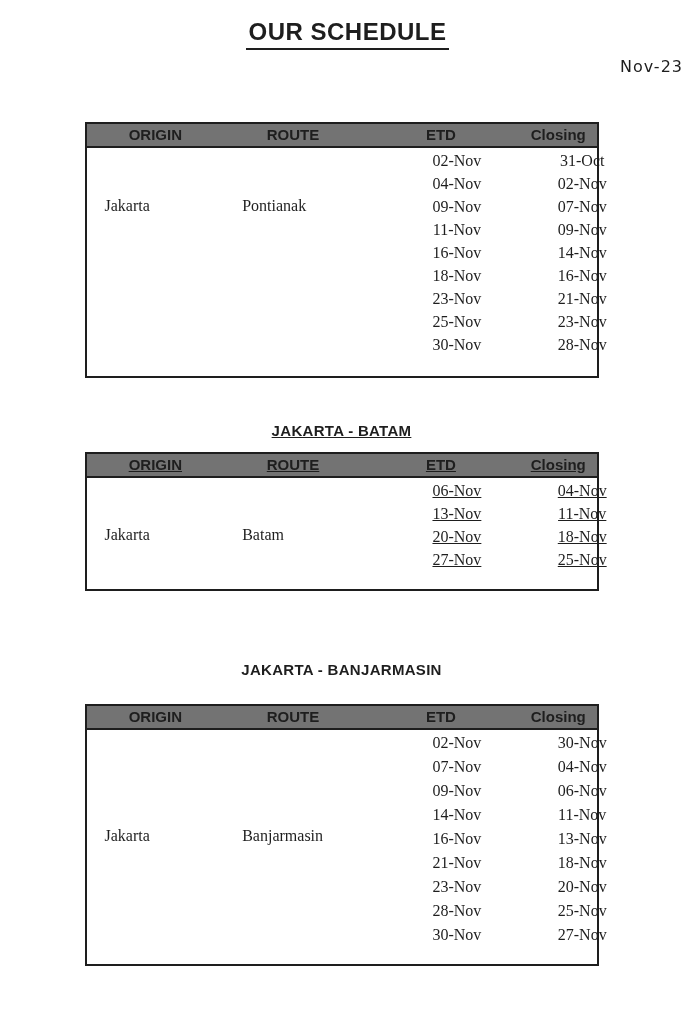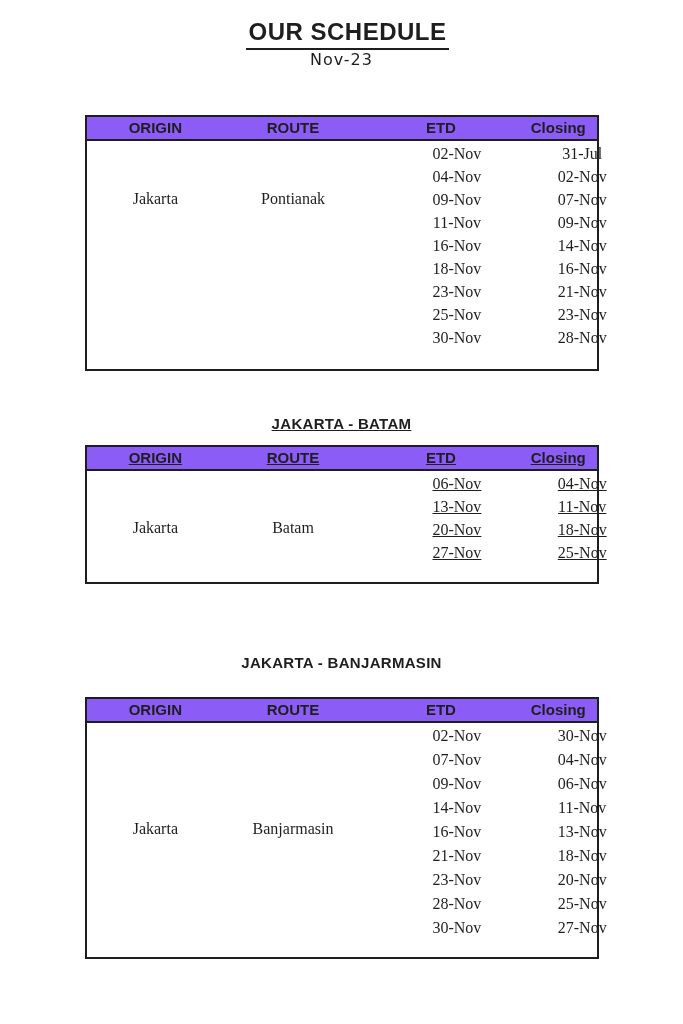--- a/index.html
+++ b/index.html
@@ -21,21 +21,22 @@
     font-weight: bold;
     letter-spacing: 0.5px;
   }
   .doc-title .underline {
     display: inline-block;
     border-bottom: 2.5px solid #1e1e1e;
     padding: 0 2px 2px 2px;
     margin-left: 12px;
   }
   .doc-subtitle {
-    text-align: center;
+    margin-top: 7px;
+    text-align: right;
     font-family: cursive, "DejaVu Sans", sans-serif;
     font-size: 16px;
     letter-spacing: 1px;
   }
   .section { text-align: center; }
   .section-title {
     margin: 0;
     font-size: 15px;
     font-weight: bold;
     letter-spacing: 0.3px;
@@ -50,42 +51,42 @@
   .tbl {
     width: 510px;
     margin-left: auto;
     margin-right: auto;
     border: 2px solid #1e1e1e;
     text-align: left;
   }
   .thead {
     display: grid;
     grid-template-columns: 27% 27% 31% 15%;
-    background: #8b5cf6;
+    background: #737373;
     border-bottom: 2px solid #1e1e1e;
     height: 22px;
     line-height: 22px;
     font-size: 15px;
     font-weight: bold;
   }
   .thead > div { text-align: center; }
   .tbody {
     position: relative;
     font-family: "Liberation Serif", serif;
     font-size: 16px;
     padding-top: 1px;
   }
   .sec-1 .tbody { --rowh: 23px; padding-bottom: 20px; }
   .sec-2 .tbody { --rowh: 23px; padding-bottom: 18px; }
   .sec-3 .tbody { --rowh: 24px; padding-bottom: 17px; }
   .origin-label, .route-label {
     position: absolute;
     width: 27%;
-    text-align: center;
     transform: translateY(-50%);
+    margin-left: 18px;
   }
   .origin-label { left: 0; }
   .route-label  { left: 27%; }
   .sec-1 .origin-label, .sec-1 .route-label { top: 58px; }
   .sec-2 .origin-label, .sec-2 .route-label { top: 57px; }
   .sec-3 .origin-label, .sec-3 .route-label { top: 106px; }
   .trow {
     display: grid;
     grid-template-columns: 27% 27% 31% 15%;
     height: var(--rowh);
@@ -109,21 +110,21 @@
         <div>ORIGIN</div>
         <div>ROUTE</div>
         <div>ETD</div>
         <div>Closing</div>
       </div>
       <div class="tbody">
         <div class="origin-label">Jakarta</div>
         <div class="route-label">Pontianak</div>
         <div class="trow">
             <span class="etd">02-Nov</span>
-            <span class="closing">31-Jul</span>
+            <span class="closing">31-Oct</span>
           </div>
         <div class="trow">
             <span class="etd">04-Nov</span>
             <span class="closing">02-Nov</span>
           </div>
         <div class="trow">
             <span class="etd">09-Nov</span>
             <span class="closing">07-Nov</span>
           </div>
         <div class="trow">

